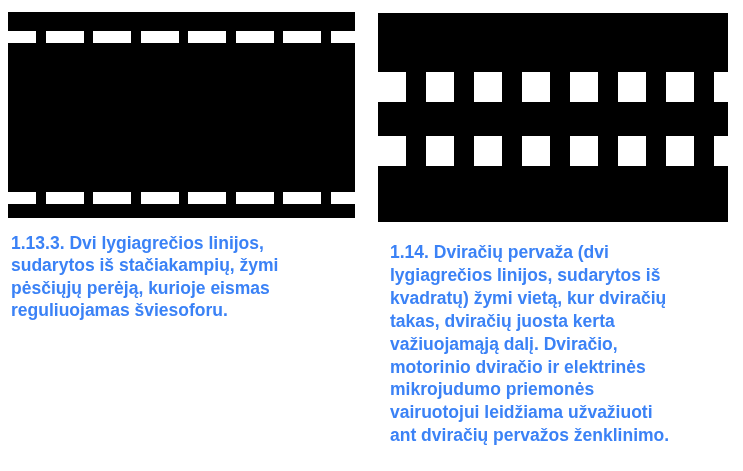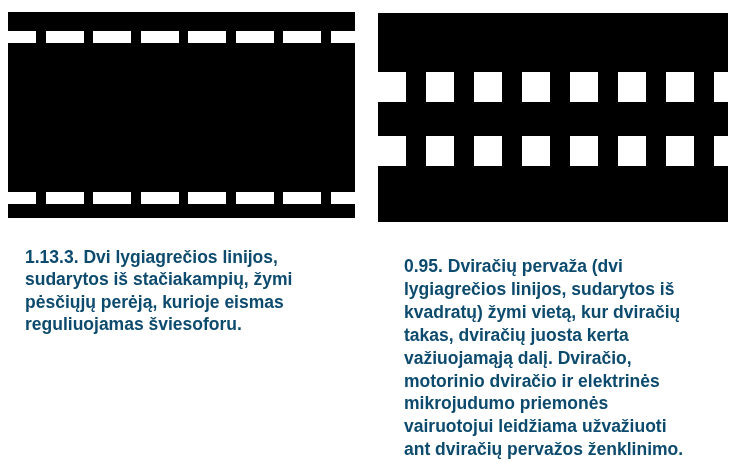--- a/index.html
+++ b/index.html
@@ -18,23 +18,23 @@
     background: #000000;
   }
   #fig1 { left: 8px;   top: 12px; width: 347px; height: 206px; }
   #fig2 { left: 378px; top: 13px; width: 350px; height: 209px; }
   .mark {
     position: absolute;
     background: #ffffff;
   }
   .caption {
     position: absolute;
-    margin: 14px;
+    margin: 0;
     font-weight: bold;
-    color: #0c4a6e;
+    color: #3b82f6;
     white-space: pre-line;
   }
   #cap1 {
     left: 11px; top: 232px; width: 350px;
     font-size: 17.5px; line-height: 22.3px;
   }
   #cap2 {
     left: 390px; top: 241px; width: 350px;
     font-size: 17.5px; line-height: 22.9px;
   }
@@ -78,21 +78,21 @@
     <div class="mark" style="left: 240px; top: 123px; width: 28px; height: 30px; background: rgb(255, 255, 255);"></div>
     <div class="mark" style="left: 288px; top: 123px; width: 28px; height: 30px; background: rgb(255, 255, 255);"></div>
     <div class="mark" style="left: 336px; top: 123px; width: 28px; height: 30px; background: rgb(255, 255, 255);"></div>
   </figure>
 
 <p class="caption" id="cap1">1.13.3. Dvi lygiagrečios linijos,
 sudarytos iš stačiakampių, žymi
 pėsčiųjų perėją, kurioje eismas
 reguliuojamas šviesoforu.</p>
 
-<p class="caption" id="cap2">0.95. Dviračių pervaža (dvi
+<p class="caption" id="cap2">1.14. Dviračių pervaža (dvi
 lygiagrečios linijos, sudarytos iš
 kvadratų) žymi vietą, kur dviračių
 takas, dviračių juosta kerta
 važiuojamąją dalį. Dviračio,
 motorinio dviračio ir elektrinės
 mikrojudumo priemonės
 vairuotojui leidžiama užvažiuoti
 ant dviračių pervažos ženklinimo.</p>
 
 </body></html>

